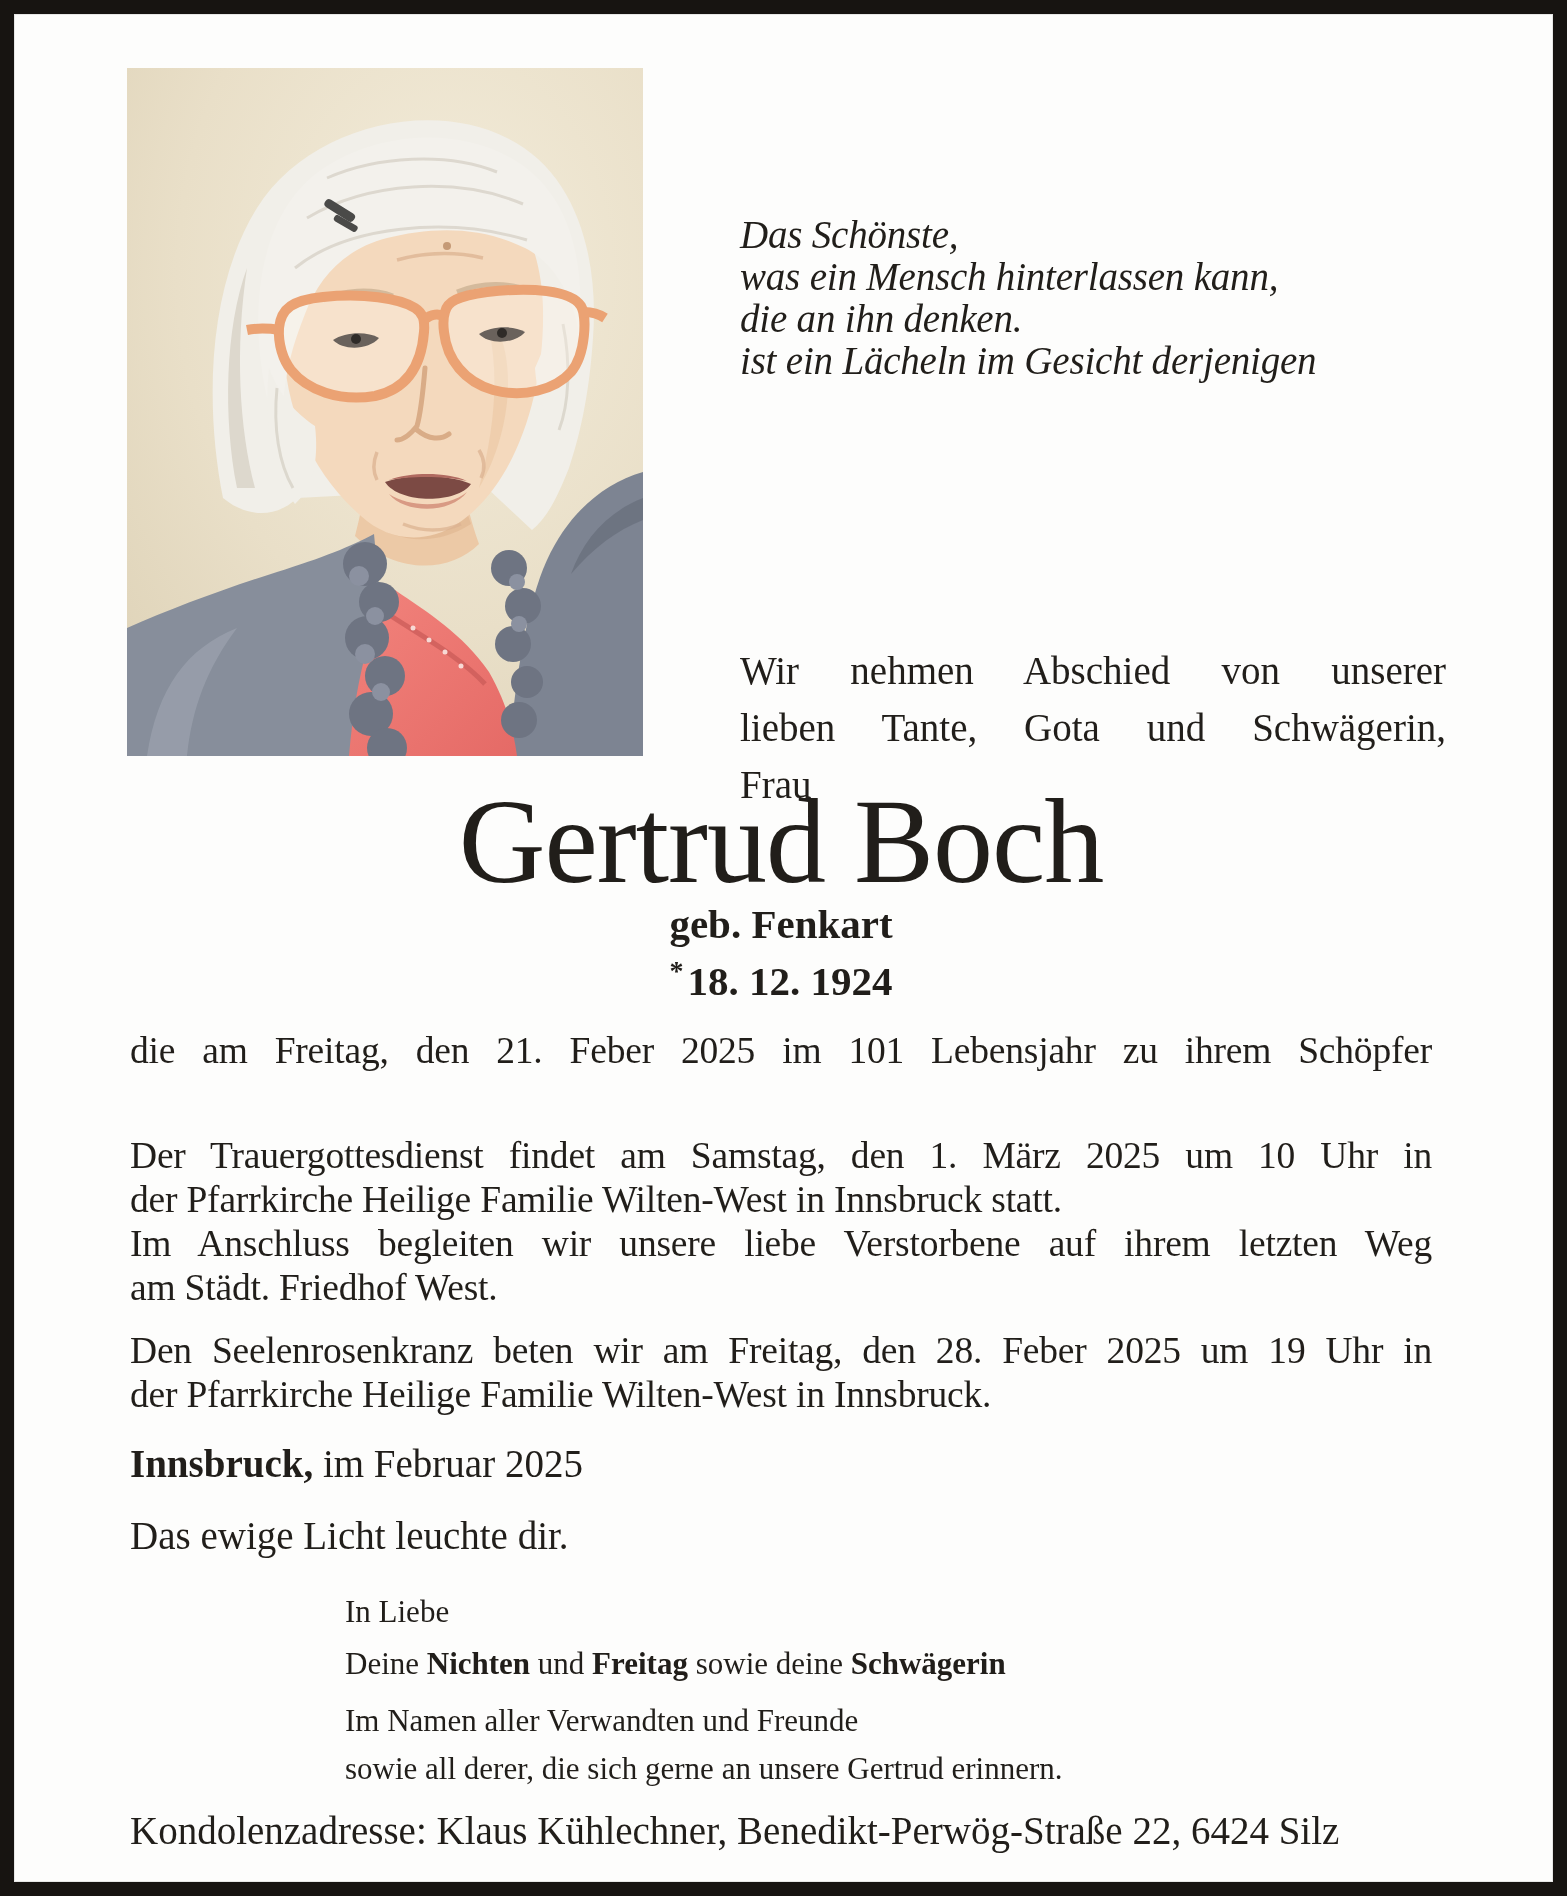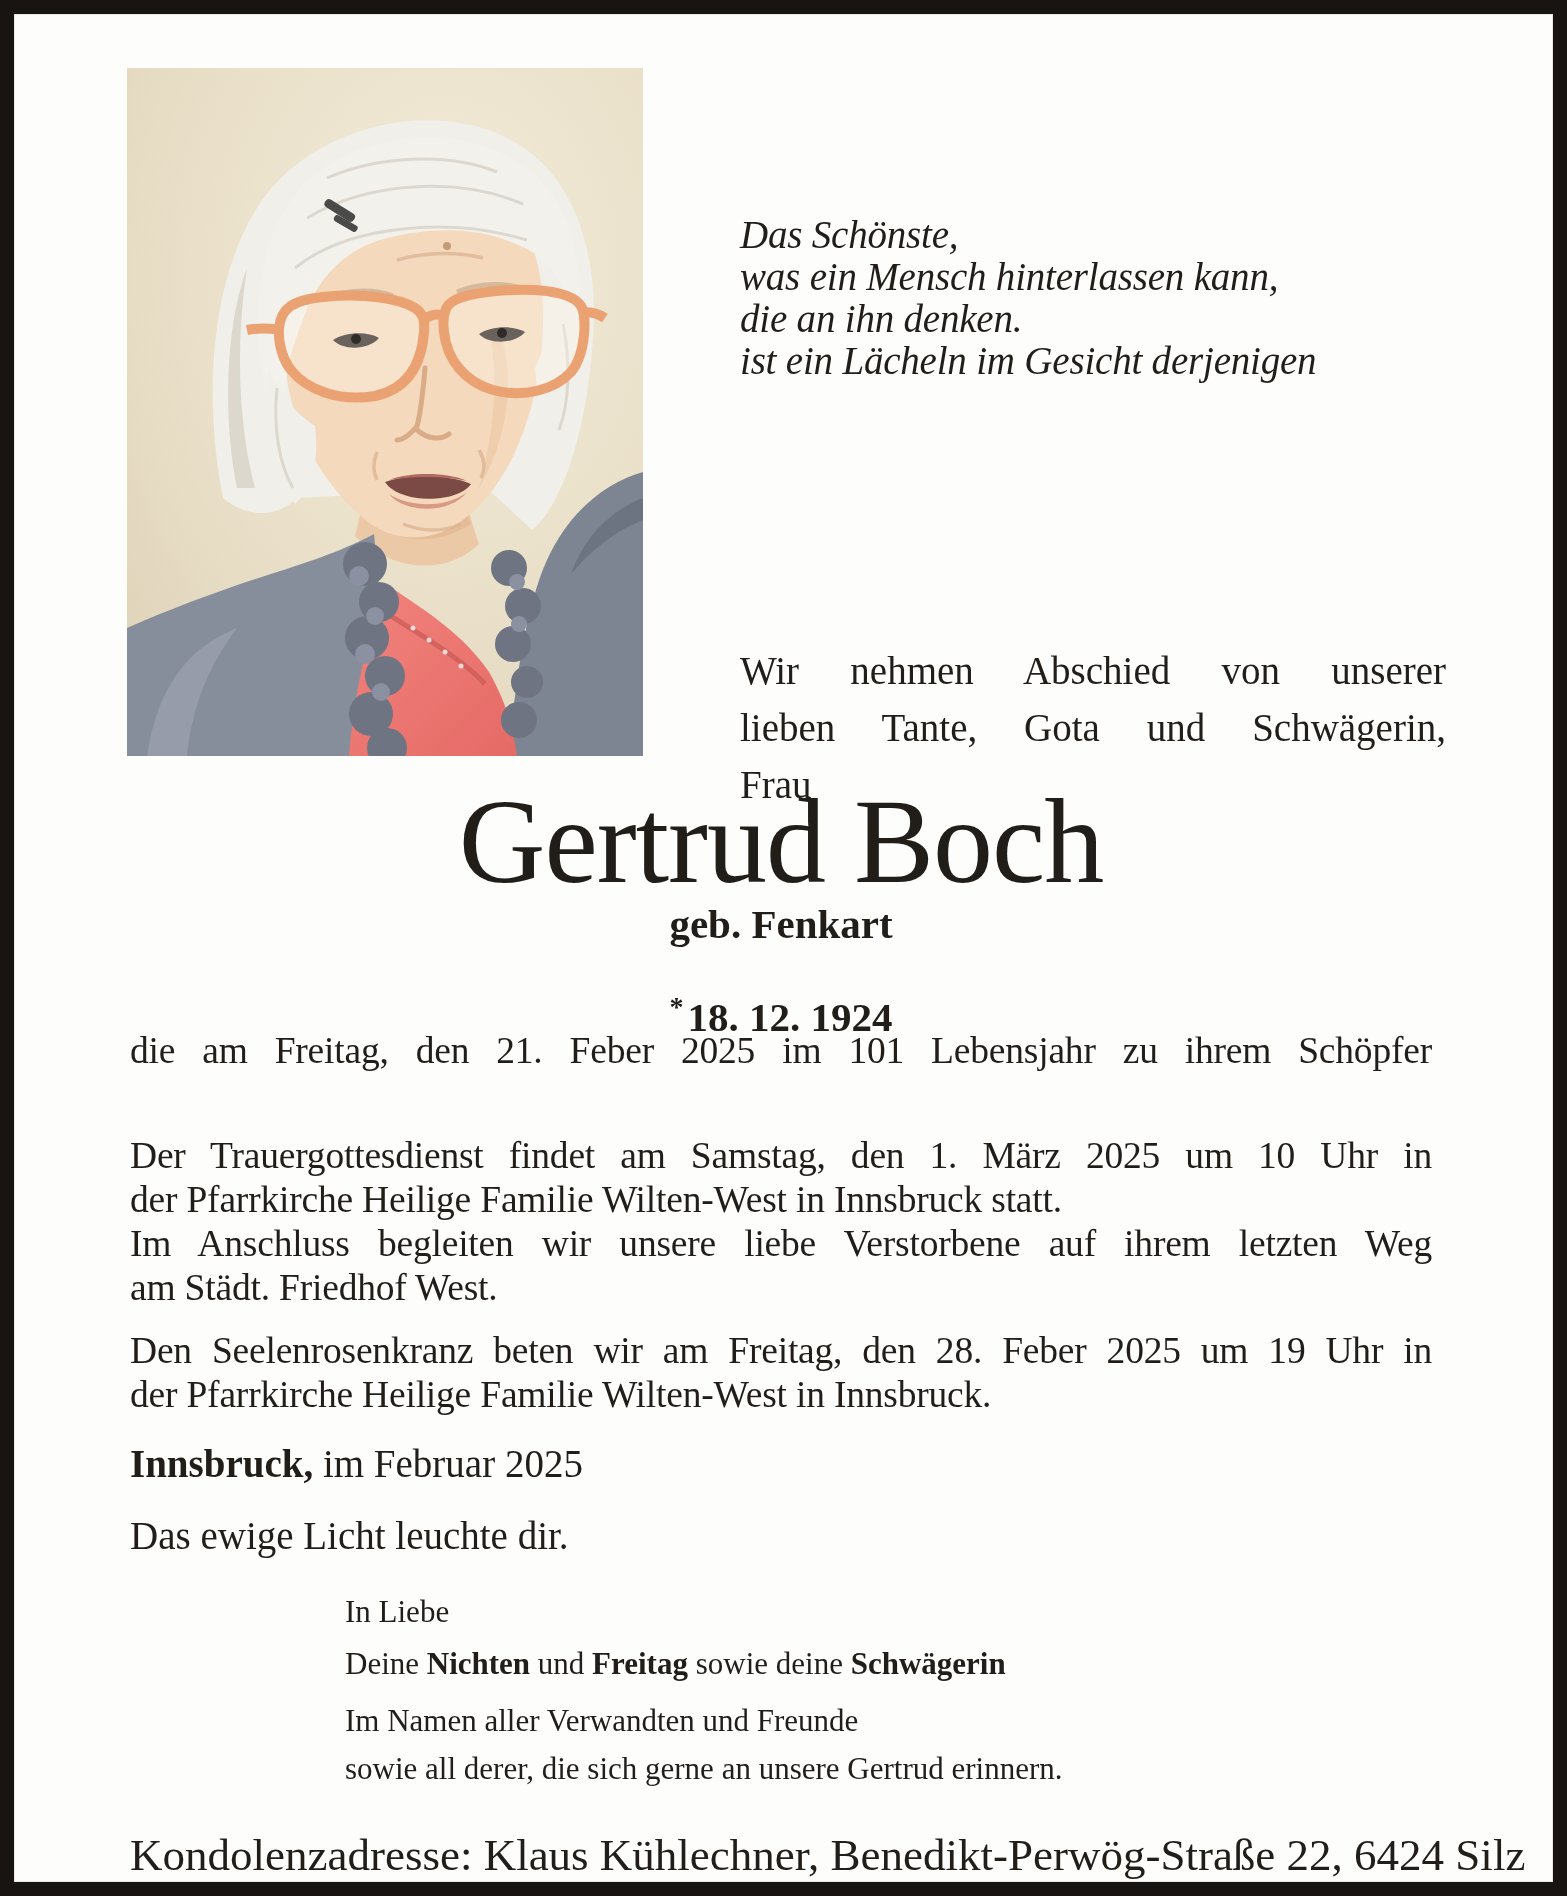--- a/index.html
+++ b/index.html
@@ -29,35 +29,35 @@
   .intro{
     position:absolute;left:740px;top:642px;width:706px;
     font-size:39px;line-height:57px;
   }
   .jl{display:block;text-align:justify;text-align-last:justify;}
   .nl{display:block;}
   
   .namewrap{position:absolute;left:130px;width:1302px;text-align:center;}
   .name{top:784px;font-size:120px;line-height:116px;letter-spacing:-1px;}
   .geb{top:901px;font-size:41px;font-weight:bold;line-height:46px;}
-  .bdate{top:948px;font-size:41px;font-weight:bold;line-height:46px;margin-top:36px;}
+  .bdate{top:948px;font-size:41px;font-weight:bold;line-height:46px;}
   .bdate .star{font-size:28px;vertical-align:super;margin-right:4px;}
   
   .para{
     position:absolute;left:130px;width:1302px;
     font-size:37.5px;line-height:44px;letter-spacing:-0.2px;
   }
   .p1{top:1029px;} .p2{top:1134px;} .p3{top:1329px;}
   .dateline{position:absolute;left:130px;top:1441px;font-size:39px;line-height:46px;}
   .dateline .b{font-weight:bold;}
   .blessing{position:absolute;left:130px;top:1513px;font-size:39px;line-height:46px;text-align:right;}
   .sig{position:absolute;left:345px;font-size:31px;line-height:46px;}
   .sig1{top:1589px;} .sig2{top:1641px;} .sig3{top:1698px;} .sig4{top:1746px;}
   .sig .b{font-weight:bold;}
-  .kondolenz{position:absolute;left:130px;top:1808px;font-size:45px;line-height:46px;white-space:nowrap;margin-top:24px;}
+  .kondolenz{position:absolute;left:130px;top:1808px;font-size:39px;line-height:46px;white-space:nowrap;}
 </style>
 </head>
 <body>
 
 <div class="card"></div>
 
 <div class="photo">
   <svg viewBox="0 0 516 688" xmlns="http://www.w3.org/2000/svg">
     <defs>
       <radialGradient id="bg" cx="62%" cy="30%" r="95%">

